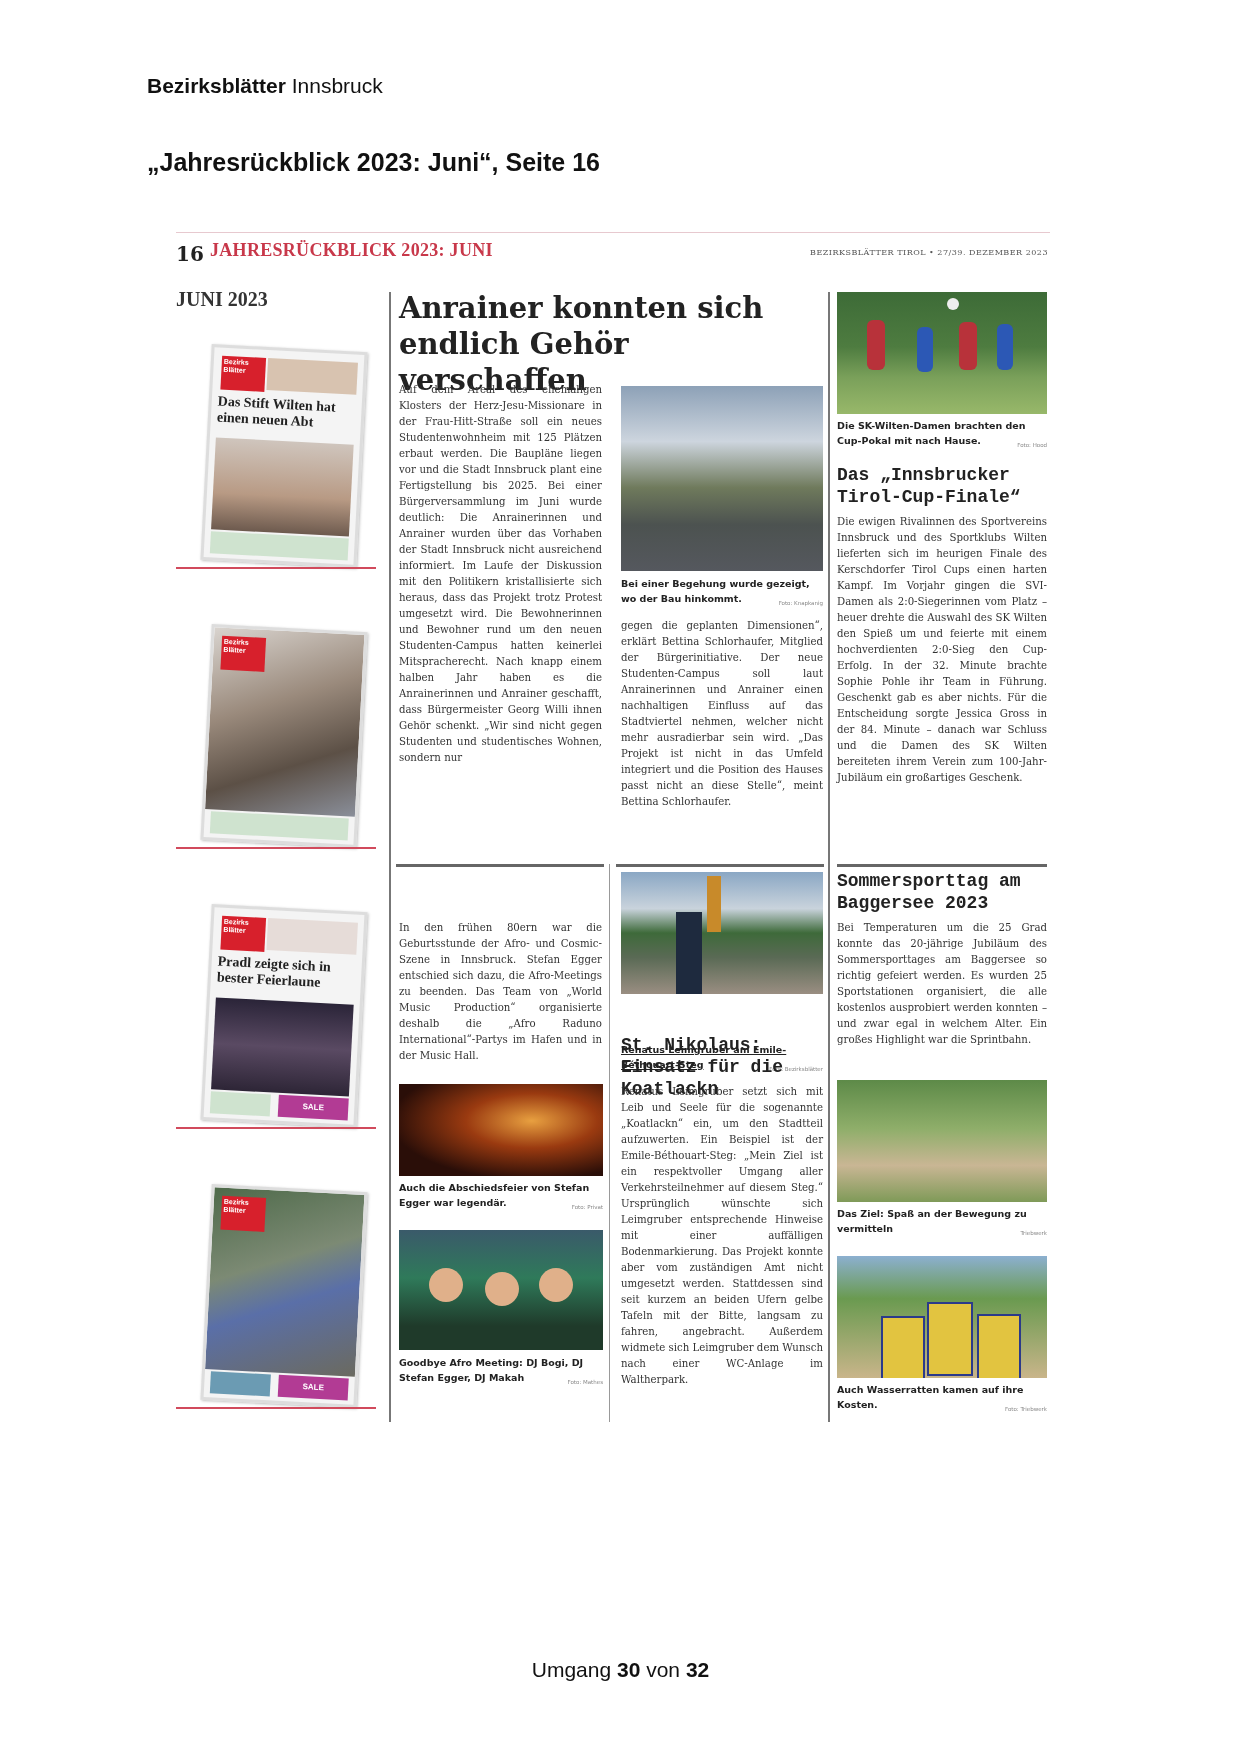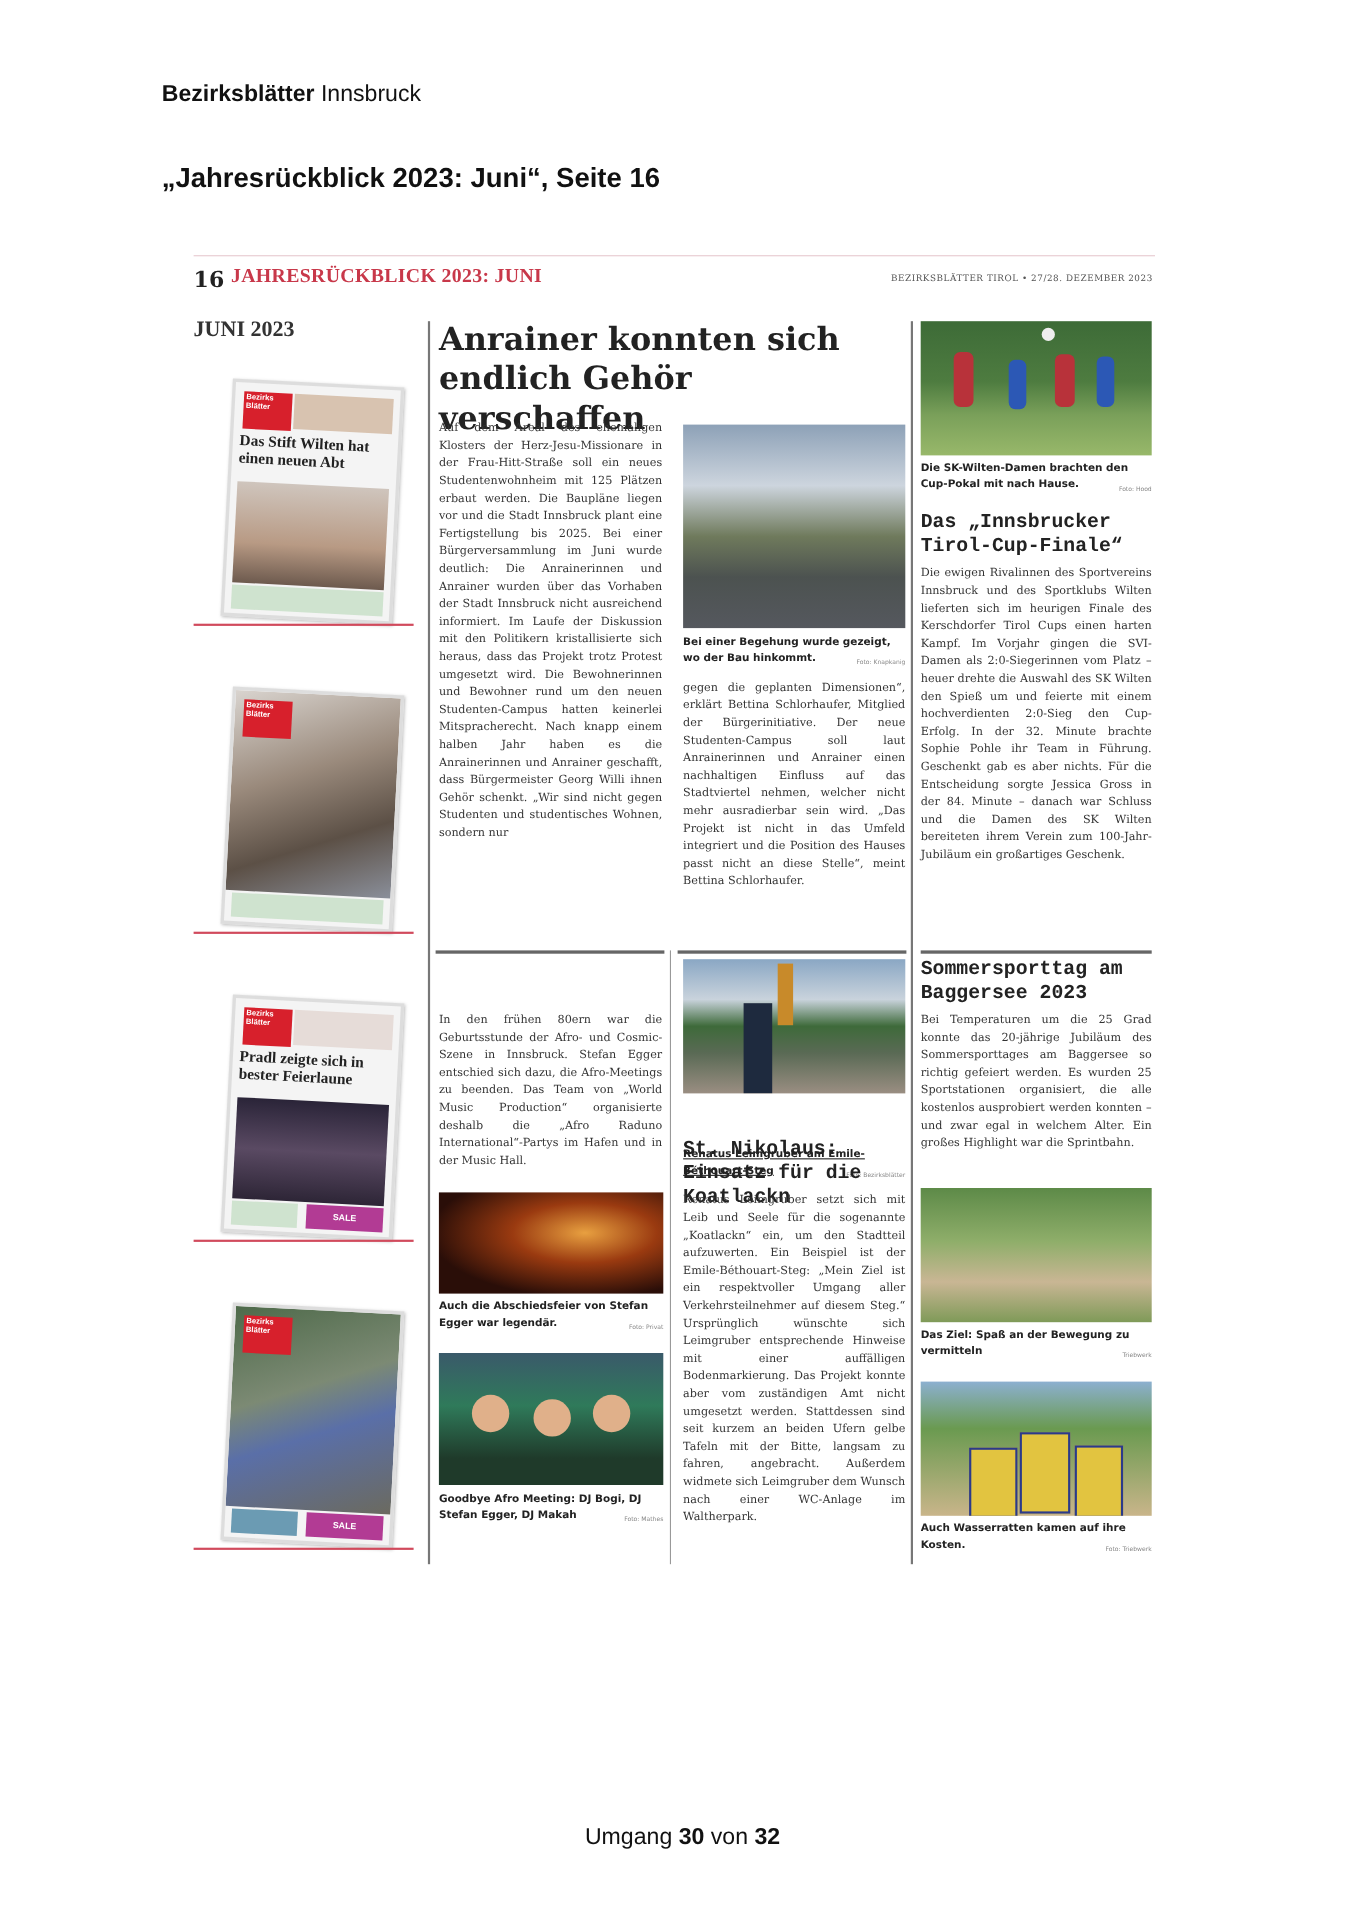--- a/index.html
+++ b/index.html
@@ -39,21 +39,21 @@
 </head>
 <body>
 
 <div class="doc-header"><b>Bezirksblätter</b><span> Innsbruck</span></div>
 <div class="doc-title">„Jahresrückblick 2023: Juni“, Seite 16</div>
 
 <div class="paper">
   <div class="topline"></div>
   <div class="pnum">16</div>
   <div class="section-title">JAHRESRÜCKBLICK 2023: JUNI</div>
-  <div class="edition">BEZIRKSBLÄTTER TIROL • 27/28. DEZEMBER 2023</div>
+  <div class="edition">BEZIRKSBLÄTTER TIROL • 27/39. DEZEMBER 2023</div>
 
   <div class="left-col">
     <div class="month-label">JUNI 2023</div>
 
     <div class="cover" style="top:60px;">
       <div class="logo">Bezirks Blätter</div>
       <div class="abs" style="left:54px;top:8px;right:6px;height:32px;background:#d8c3b0;"></div>
       <div class="hl">Das Stift Wilten hat einen neuen Abt</div>
       <div class="img" style="background:linear-gradient(180deg,#cfc5bd,#b89a84 60%,#6d5a4e);"></div>
       <div class="ads"></div>

